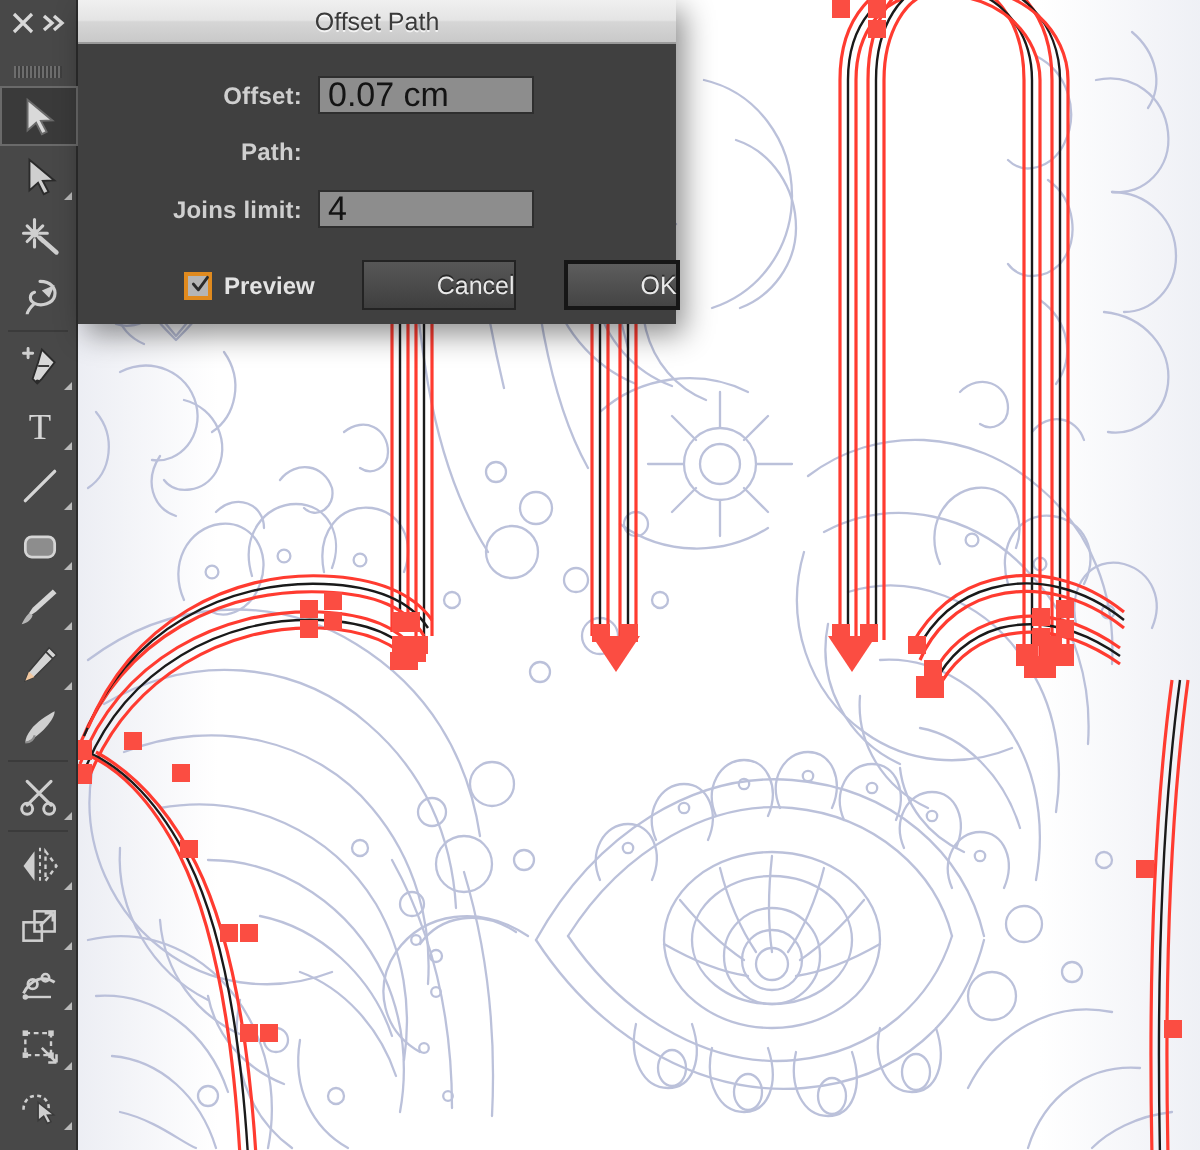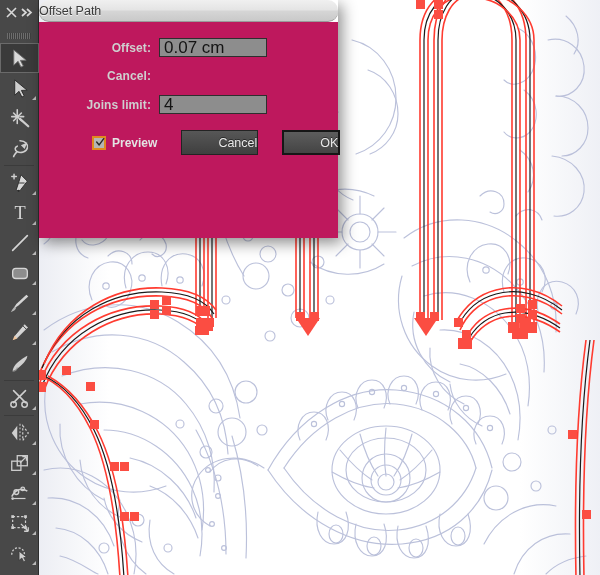--- a/index.html
+++ b/index.html
@@ -93,31 +93,30 @@
     left: 39px; top: 0;
     width: 299px;
     z-index: 60;
     box-shadow: 4px 5px 14px rgba(0,0,0,.45);
     font-size: 12px;
   }
   .dlg-titlebar {
     height: 22px;
     background: linear-gradient(to bottom, #f0f0f0 0%, #e4e4e4 48%, #d6d6d6 52%, #c9c9c9 100%);
     border-bottom: 1px solid #9a9a9a;
-    display: flex; align-items: center; justify-content: flex-start;
+    display: flex; align-items: center; justify-content: center;
     color: #3a3a3a;
     font-size: 12.5px;
     text-shadow: 0 1px 0 rgba(255,255,255,.75);
     cursor: default;
-    border-radius: 10px;
   }
   .dlg-body {
-    background: #be185d;
+    background: #404040;
     padding: 16px 0 0 0;
-    height: 216px;
+    height: 140px;
     position: relative;
   }
   .field-row {
     display: flex;
     align-items: center;
     margin-bottom: 12px;
   }
   .field-label {
     width: 120px;
     text-align: right;
@@ -723,21 +722,21 @@
     </div>
 
     <div class="dlg-body">
 
       <div class="field-row">
         <div class="field-label">Offset:</div>
         <input class="field-input" type="text" value="0.07 cm" style="">
       </div>
 
       <div class="field-row">
-        <div class="field-label">Cancel:</div>
+        <div class="field-label">Path:</div>
       </div>
 
       <div class="field-row">
         <div class="field-label">Joins limit:</div>
         <input class="field-input" type="text" value="4" style="">
       </div>
 
       <div class="btn-row">
 
         <label class="preview-wrap">

